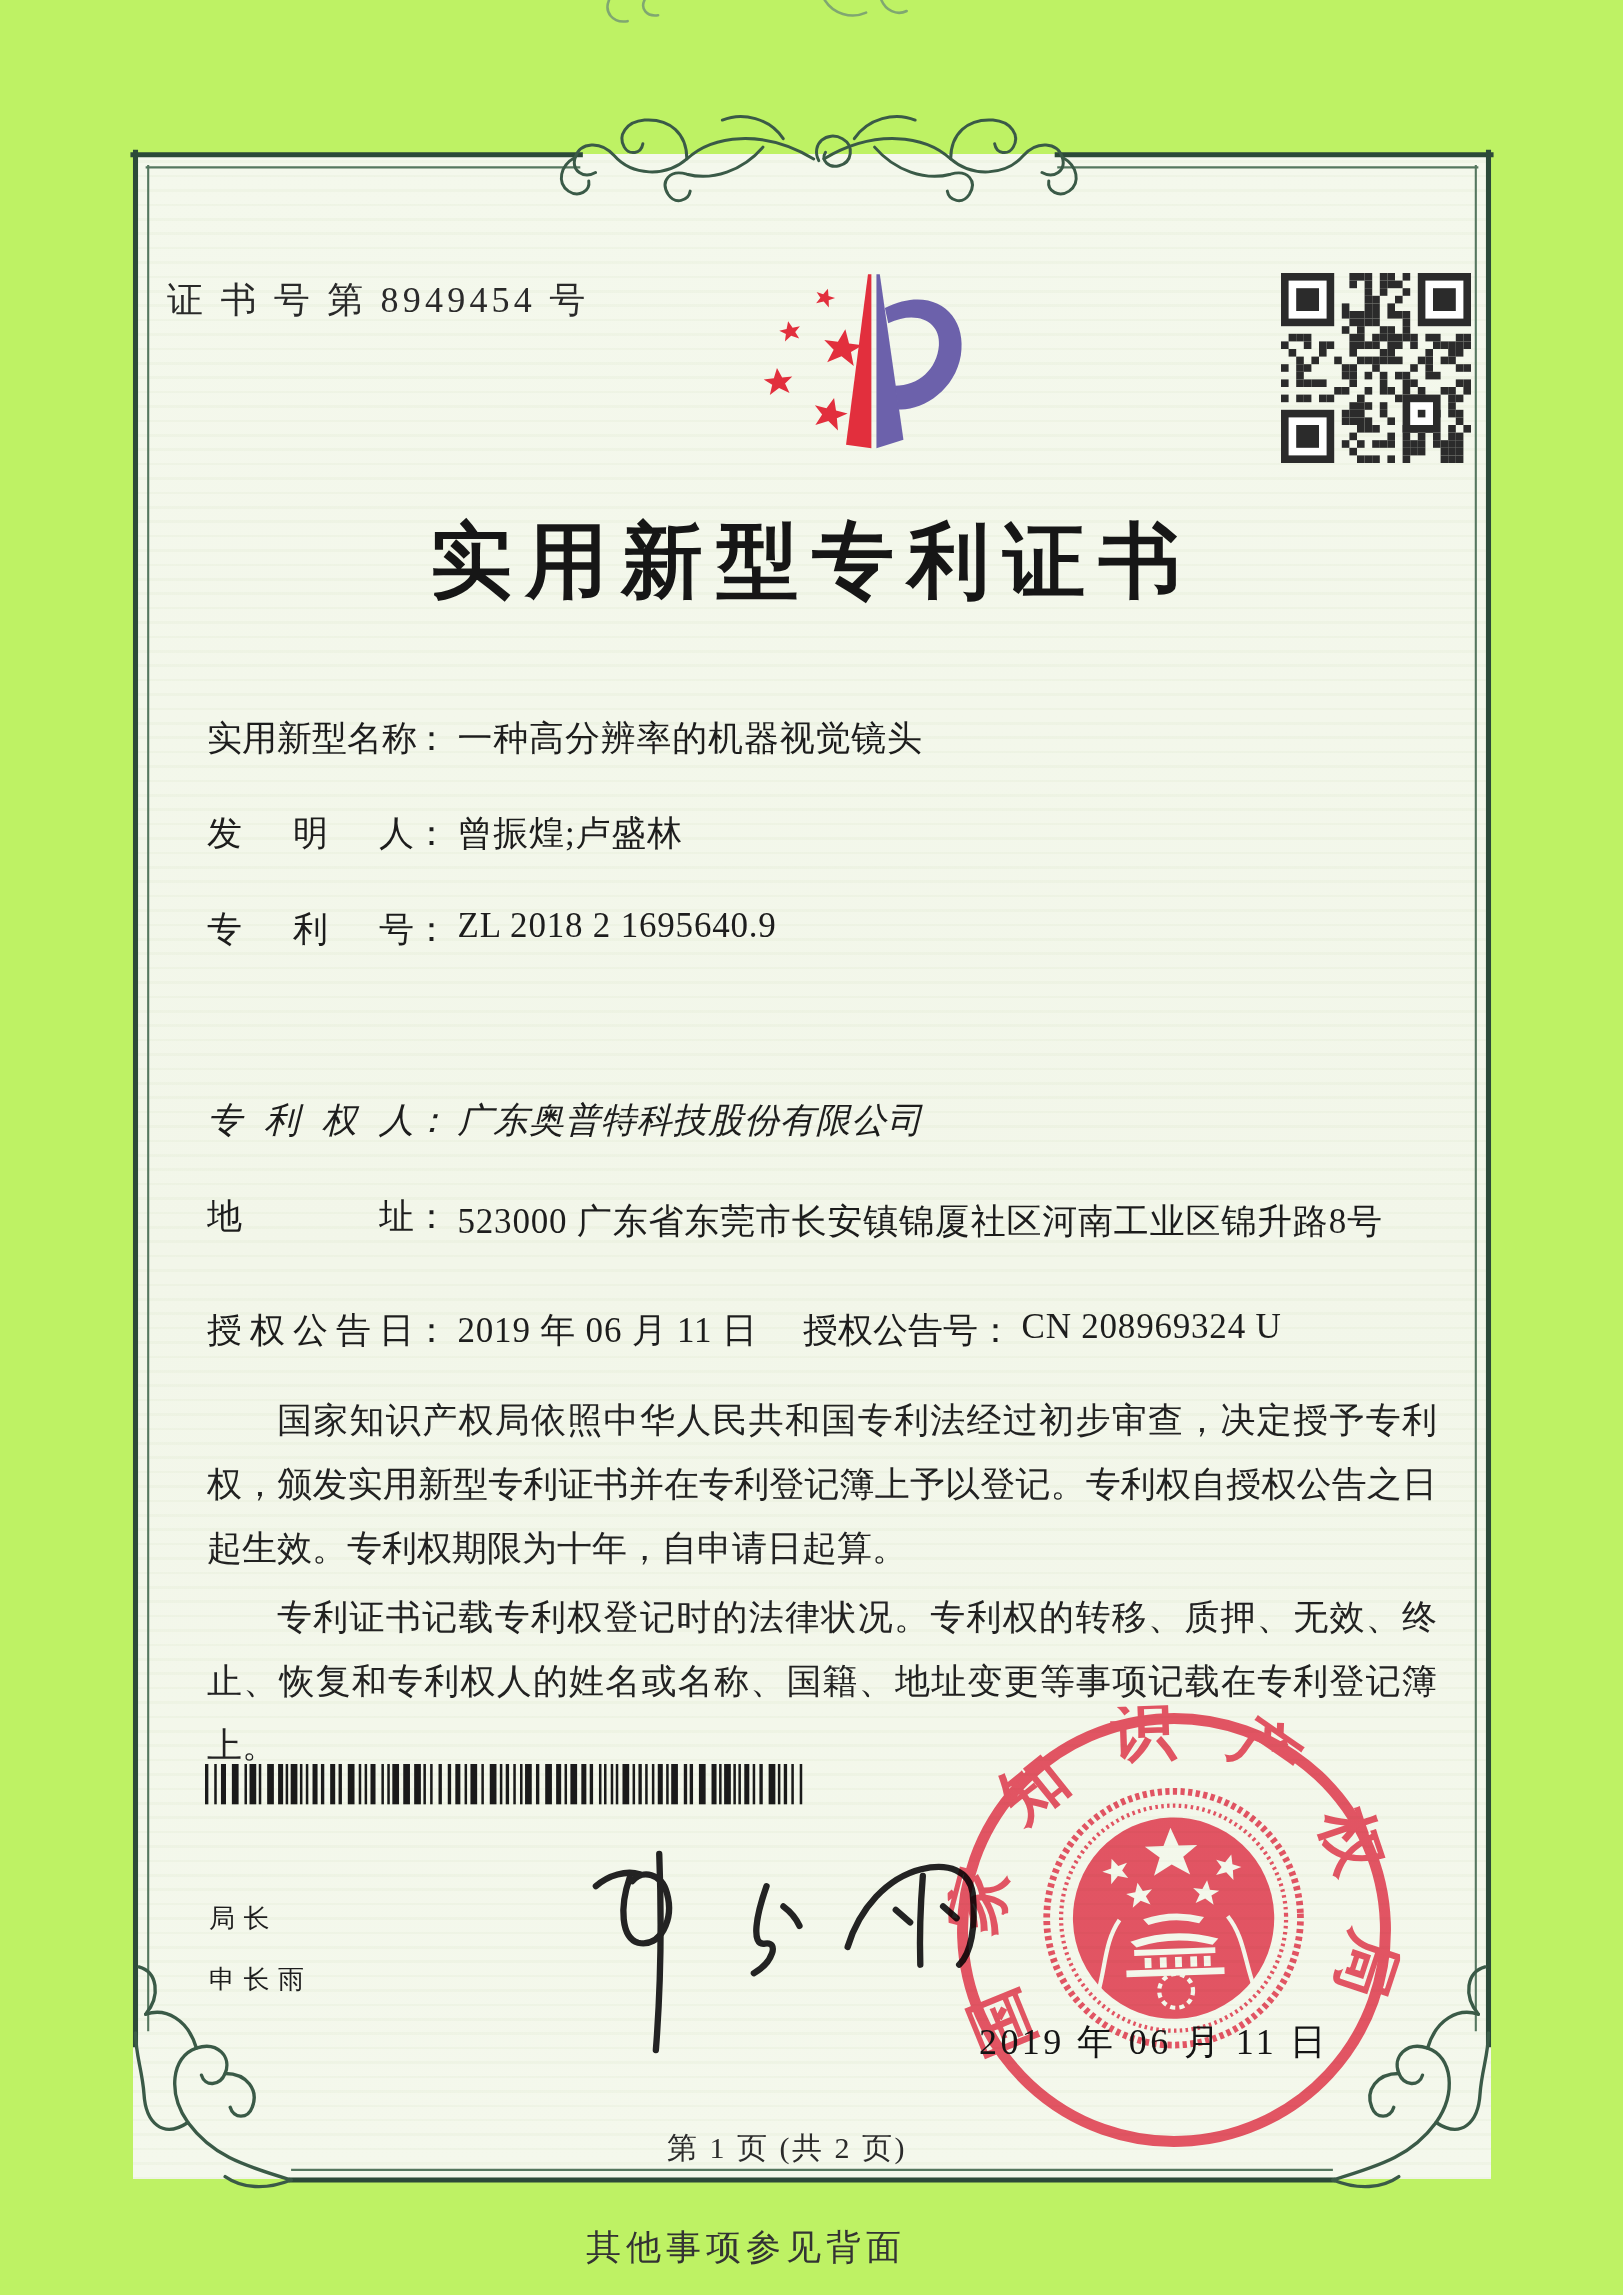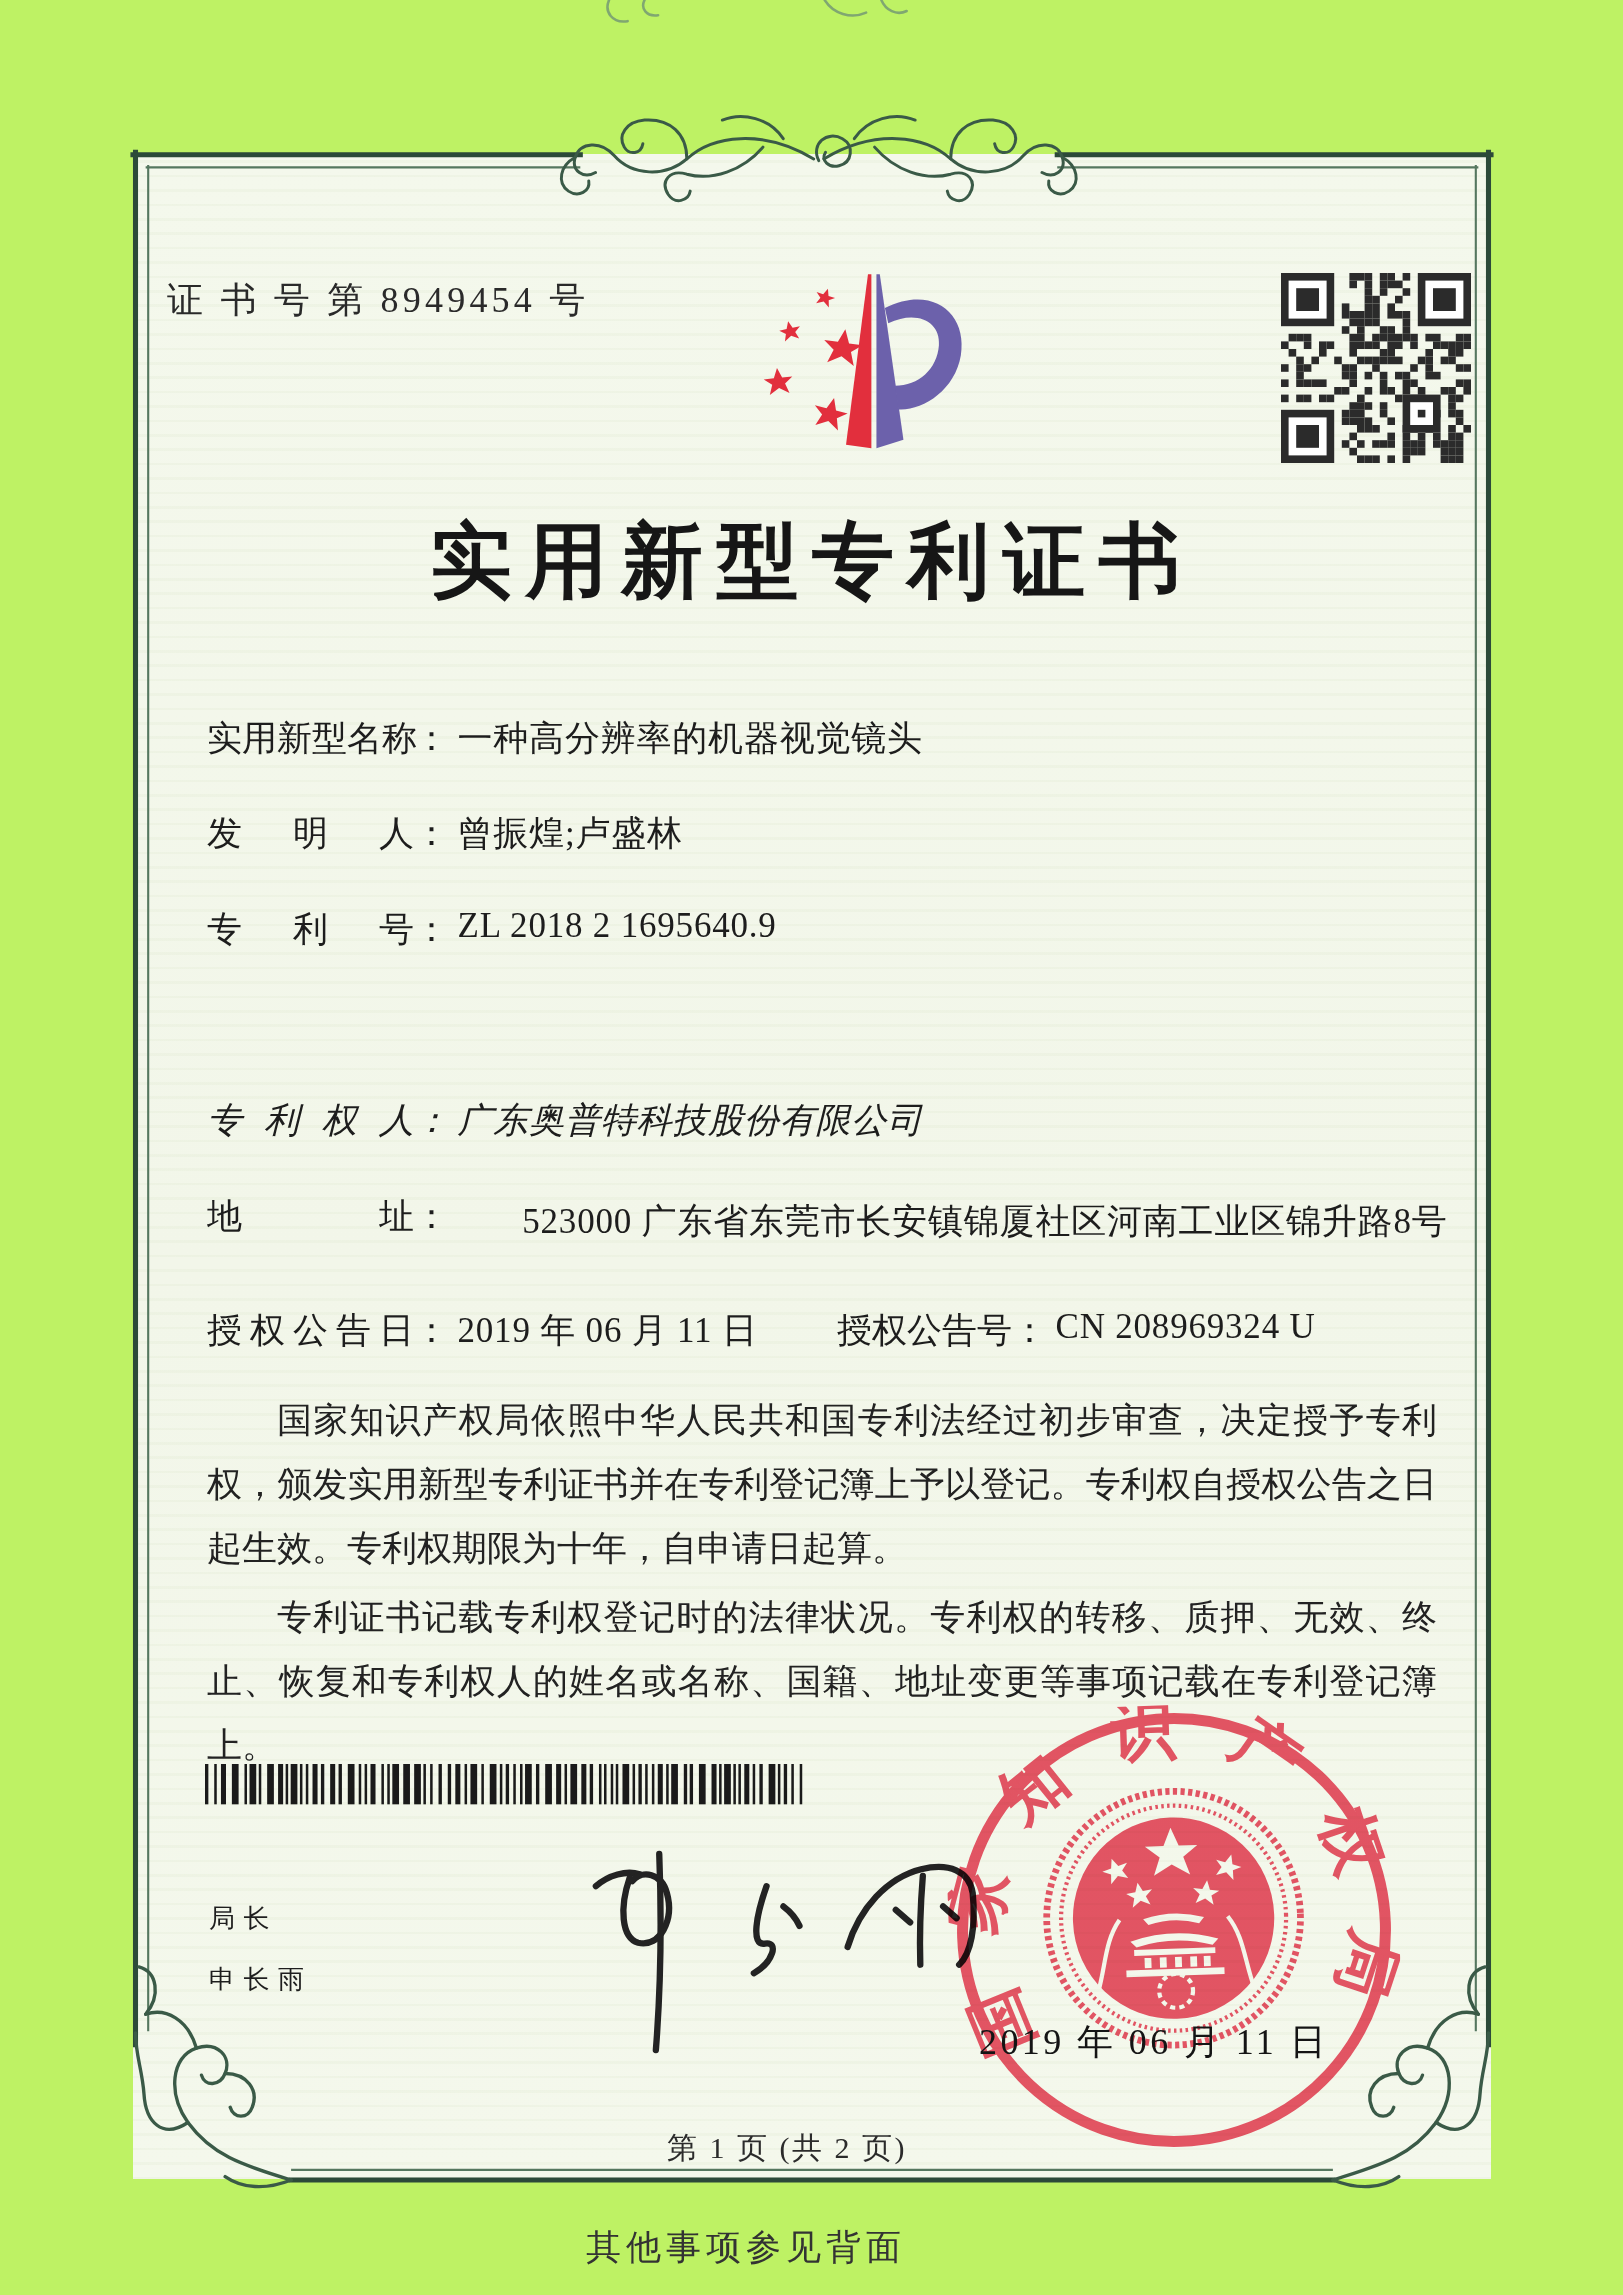--- a/index.html
+++ b/index.html
@@ -17,22 +17,22 @@
   }
   svg{display:block}
   .abs{position:absolute;}
   .cert-no{left:167px;top:276px;font-size:36px;letter-spacing:4.2px;color:#2a2a2a;}
   .title{left:0;top:507px;width:1624px;text-align:center;font-size:82px;font-weight:bold;
          letter-spacing:13.5px;color:#161616;}
   .frow{left:207px;font-size:35px;white-space:nowrap;}
   .flabel{display:inline-block;width:207px;text-align:justify;text-align-last:justify;vertical-align:top;}
   .fcolon{display:inline-block;vertical-align:top;margin-right:8.5px;}
   .fvalue{display:inline-block;vertical-align:top;letter-spacing:0.8px;}
-  .fvalue.wrap{white-space:normal;width:990px;line-height:1.65;text-align:right;}
-  .fpair2{position:absolute;left:630px;top:0;white-space:nowrap;}
+  .fvalue.wrap{white-space:normal;width:990px;line-height:1.65;}
+  .fpair2{position:absolute;left:596px;top:0;white-space:nowrap;}
   .paras{left:207px;top:1389px;width:1239px;font-size:35px;line-height:64px;text-align:justify;color:#222;}
   .paras p{margin:0 9px 5px 0;text-indent:2em;}
   .officer{left:209px;font-size:26px;letter-spacing:8.5px;color:#1e1e1e;text-align:center;}
   .seal-date{left:979px;top:2018px;font-size:36px;letter-spacing:3.4px;color:#141414;z-index:3;}
   .page-info{left:0;top:2128px;width:1624px;text-align:center;font-size:30px;letter-spacing:2.5px;
              transform:translateX(-25px);color:#2b2b2b;}
   .back-note{left:0;top:2224px;width:1624px;text-align:center;font-size:35px;letter-spacing:5px;
              transform:translateX(-66px);color:#333;}
   .seal-svg{mix-blend-mode:multiply;opacity:.93;z-index:2;transform:rotate(-2deg);}
 </style>

